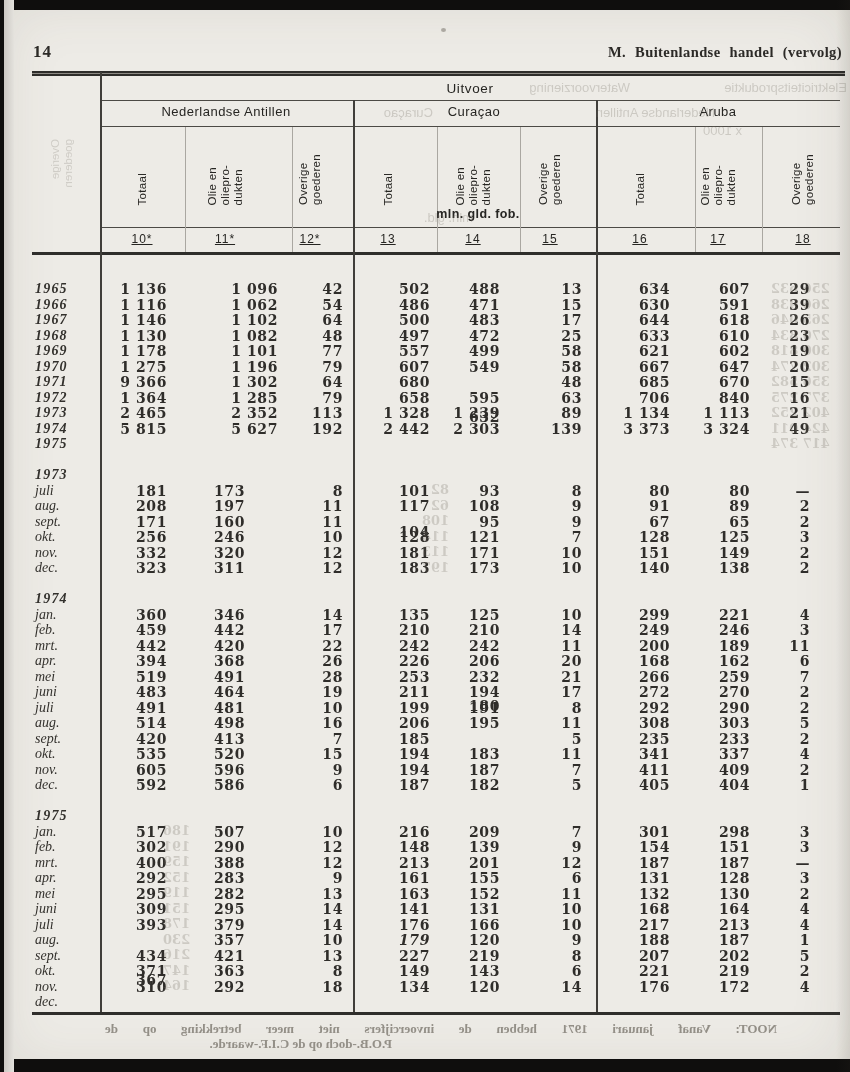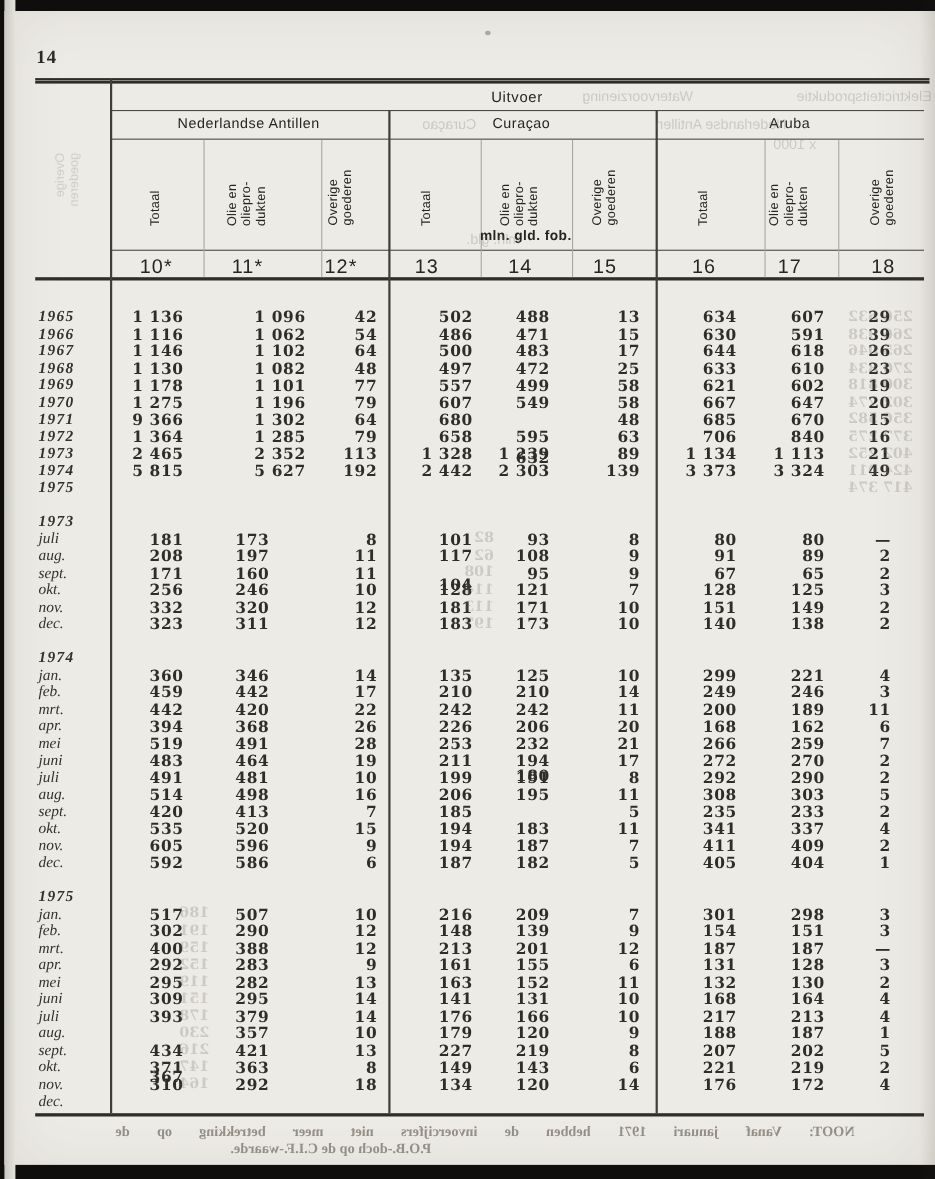--- a/index.html
+++ b/index.html
@@ -37,21 +37,21 @@
   .table-title{position:absolute;left:370px;top:81px;width:200px;text-align:center;
     font-size:13.5px;letter-spacing:.6px;}
   .group-name{position:absolute;top:104px;width:220px;text-align:center;
     font-size:13px;letter-spacing:.5px;}
   .vhead{position:absolute;width:78px;transform:rotate(-90deg);
     font-size:11.5px;line-height:13px;letter-spacing:.3px;text-align:left;
     white-space:pre-line;}
   .unit-note{position:absolute;top:207px;width:120px;text-align:center;
     font-size:12.5px;font-weight:700;letter-spacing:.4px;}
   .colnum{position:absolute;top:232px;width:64px;text-align:center;
-    font-size:18px;letter-spacing:1px;}
+    font-size:12px;letter-spacing:1px;text-decoration:underline;}
 
   .cell{position:absolute;font-weight:700;font-size:14px;letter-spacing:.6px;
     font-family:"DejaVu Serif",serif;color:#2f2d2a;white-space:nowrap;}
   .row-label{position:absolute;left:35px;font-style:italic;font-size:14px;
     color:#33312d;white-space:nowrap;}
   .row-label.year{font-weight:700;letter-spacing:1.2px;}
 
   .ghost{position:absolute;color:#6f6a60;opacity:.22;transform:scaleX(-1);
     font-weight:700;font-size:13px;filter:blur(.4px);white-space:pre-line;}
   .ghost.sans{font-family:"Liberation Sans",sans-serif;font-weight:400;opacity:.26;}
@@ -73,20 +73,21 @@
 <div class="page">
 
   <div class="bar bar-top"></div>
   <div class="bar bar-left"></div>
   <div class="bar bar-bottom"></div>
   <div class="edge-strip"></div>
   <div class="curl-shadow"></div>
   <div class="speck"></div>
 
   <div class="page-number">14</div>
+  <div class="page-header">M.  Buitenlandse  handel  (vervolg)</div>
 
   <div class="rule-heavy" style="left:32px;top:71px;width:813px;"></div>
   <div class="rule" style="left:100px;top:100px;width:740px;"></div>
   <div class="rule" style="left:100px;top:126px;width:740px;"></div>
   <div class="rule" style="left:100px;top:227px;width:740px;"></div>
   <div class="rule-heavy thin" style="left:32px;top:252px;width:808px;"></div>
   <div class="rule-heavy thin" style="left:32px;top:1012px;width:808px;"></div>
 
   <div class="vline" style="left:100px;top:72px;height:940px;"></div>
   <div class="vline" style="left:353px;top:100px;height:912px;"></div>
@@ -487,21 +488,21 @@
       <div class="cell" style="right: 420px; top: 916.5px;">176</div>
       <div class="cell" style="right: 350px; top: 916.5px;">166</div>
       <div class="cell" style="right: 268px; top: 916.5px;">10</div>
       <div class="cell" style="right: 180px; top: 916.5px;">217</div>
       <div class="cell" style="right: 100px; top: 916.5px;">213</div>
       <div class="cell" style="right: 40px; top: 916.5px;">4</div>
       <div class="row-label" style="top: 932px;">aug.</div>
       <div class="cell" style="right: 683px; top: 932px; margin-top: 40px;">367</div>
       <div class="cell" style="right: 605px; top: 932px;">357</div>
       <div class="cell" style="right: 507px; top: 932px;">10</div>
-      <div class="cell" style="right: 420px; top: 932px;">179</div>
+      <div class="cell" style="right: 420px; top: 932px; font-style: italic;">179</div>
       <div class="cell" style="right: 350px; top: 932px;">120</div>
       <div class="cell" style="right: 268px; top: 932px;">9</div>
       <div class="cell" style="right: 180px; top: 932px;">188</div>
       <div class="cell" style="right: 100px; top: 932px;">187</div>
       <div class="cell" style="right: 40px; top: 932px;">1</div>
       <div class="row-label" style="top: 947.5px;">sept.</div>
       <div class="cell" style="right: 683px; top: 947.5px;">434</div>
       <div class="cell" style="right: 605px; top: 947.5px;">421</div>
       <div class="cell" style="right: 507px; top: 947.5px;">13</div>
       <div class="cell" style="right: 420px; top: 947.5px;">227</div>

